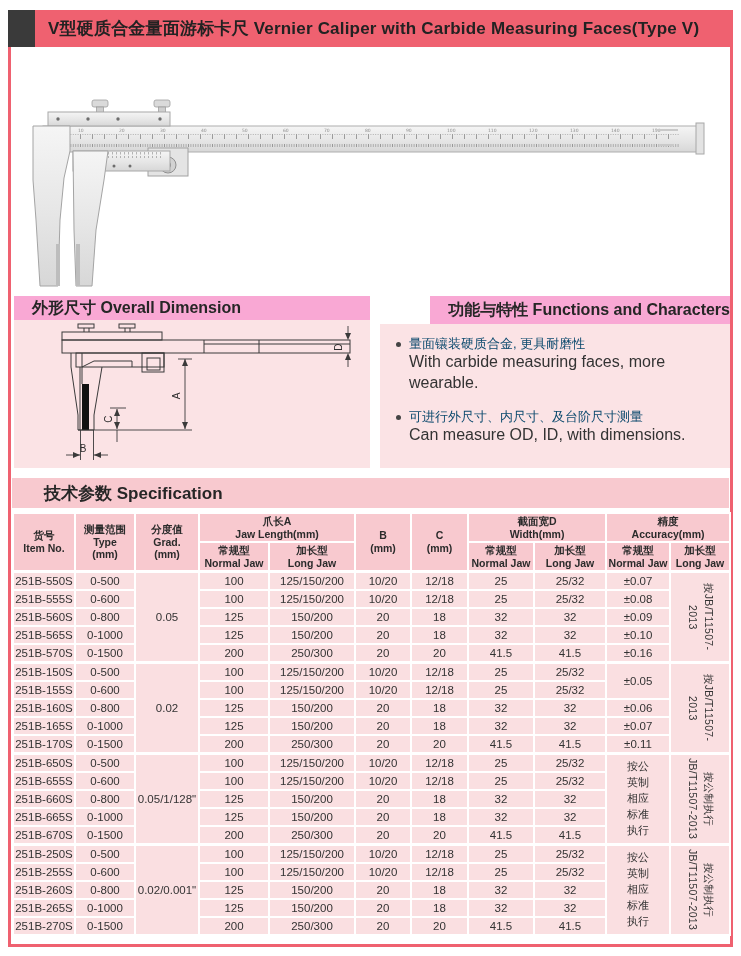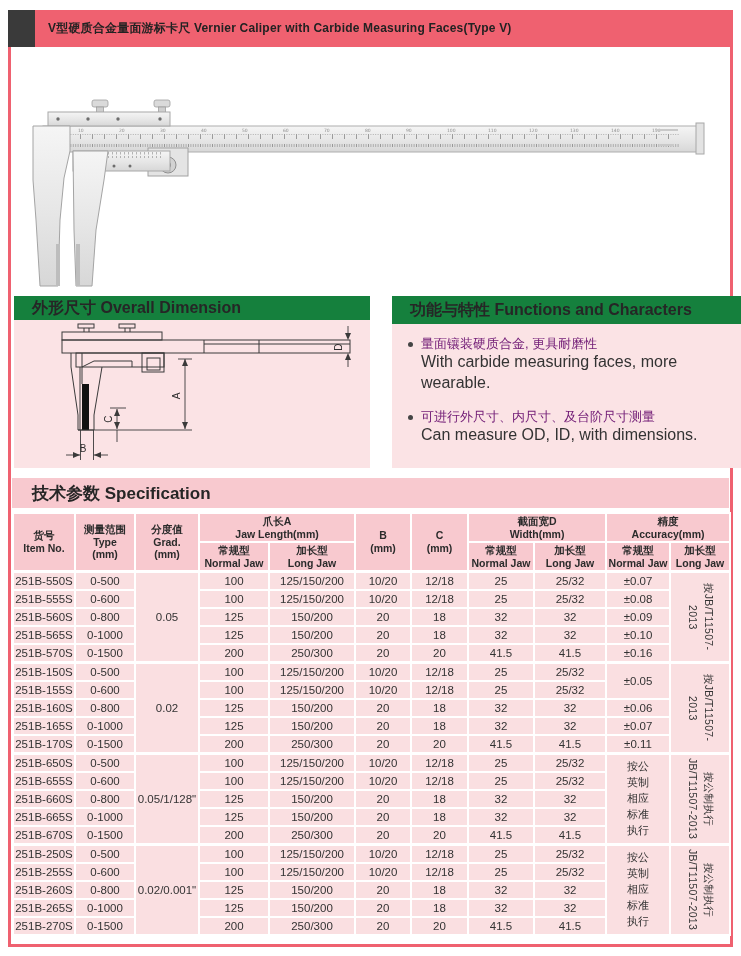--- a/index.html
+++ b/index.html
@@ -8,38 +8,38 @@
     font-family:"Liberation Sans","DejaVu Sans",sans-serif;color:#2e2e2e;
     overflow:hidden;
   }
   
   .frame{position:absolute;left:8px;top:10px;width:725px;height:937px;
     border:3px solid #ef6170;box-sizing:border-box;background:#fff;}
   
   .titlebar{position:absolute;left:8px;top:10px;width:725px;height:37px;
     background:#ef6170;display:flex;align-items:center;}
   .titlesq{position:absolute;left:0;top:0;width:27px;height:37px;background:#3a3a3a;}
-  .title-text{margin-left:40px;font-size:12px;font-weight:bold;color:#222;letter-spacing:0.2px;white-space:nowrap;}
+  .title-text{margin-left:40px;font-size:17px;font-weight:bold;color:#222;letter-spacing:0.2px;white-space:nowrap;}
   
   .photo{position:absolute;left:20px;top:60px;width:700px;height:233px;}
   
   .panel{position:absolute;top:296px;display:flex;flex-direction:column;}
   .panel.left{left:14px;width:356px;height:172px;}
-  .panel.right{left:392px;width:350px;height:172px;}
-  .panel-head{height:28px;background:#15803d;display:flex;align-items:center;}
+  .panel.right{left:380px;width:350px;height:172px;align-items:flex-end;}
+  .panel-head{height:28px;background:#f9a8d4;display:flex;align-items:center;}
   .panel-head .ht{margin-left:18px;font-size:16px;font-weight:bold;color:#262626;white-space:nowrap;}
   .panel-body{flex:1;background:#fbe3e5;position:relative;}
   .bullets{padding:12px 10px 0 16px;}
   .bullet-item{display:flex;margin-bottom:15px;}
   .dot{width:5px;height:5px;border-radius:50%;background:#444;margin:6px 8px 0 0;flex:0 0 auto;}
-  .bullet-zh{font-size:13px;color:#701a75;line-height:1.25;}
+  .bullet-zh{font-size:13px;color:#0c4a6e;line-height:1.25;}
   .bullet-en{font-size:16px;color:#333;line-height:1.3;}
   
   .spec-band{position:absolute;left:12px;top:478px;width:717px;height:30px;background:#f8c9cf;display:flex;align-items:center;}
-  .spec-band .ht{margin-left:20px;font-size:17px;font-weight:bold;color:#262626;}
+  .spec-band .ht{margin-left:32px;font-size:17px;font-weight:bold;color:#262626;}
   .spec-table-wrap{position:absolute;left:12px;top:512px;width:717px;}
   table.spec{border-collapse:collapse;table-layout:fixed;width:717px;}
   table.spec th,table.spec td{border:2px solid #ffffff;background:#fadfe1;text-align:center;vertical-align:middle;padding:0;overflow:hidden;}
   table.spec thead th{background:#f8c9cf;font-size:10.5px;line-height:1.22;font-weight:bold;color:#2b2b2b;}
   table.spec thead tr:first-child th{height:27px;}
   table.spec thead tr:last-child th{height:27px;}
   table.spec tbody td{font-size:11.5px;height:16px;color:#333;}
   table.spec tbody tr.gfirst td{border-top:3px solid #fff;}
   td.c-item{font-size:11px;margin-top:42px;}
   td.c-grad{font-size:10.5px;}

